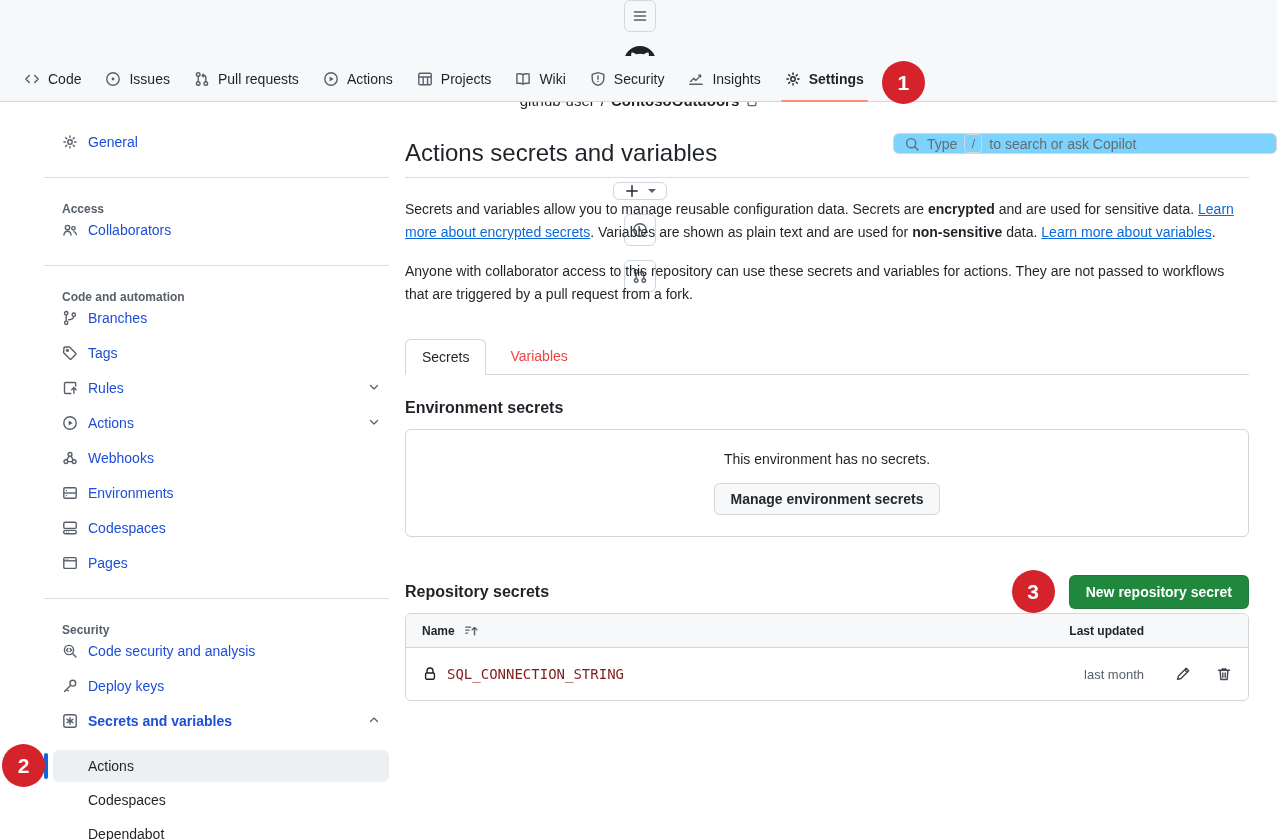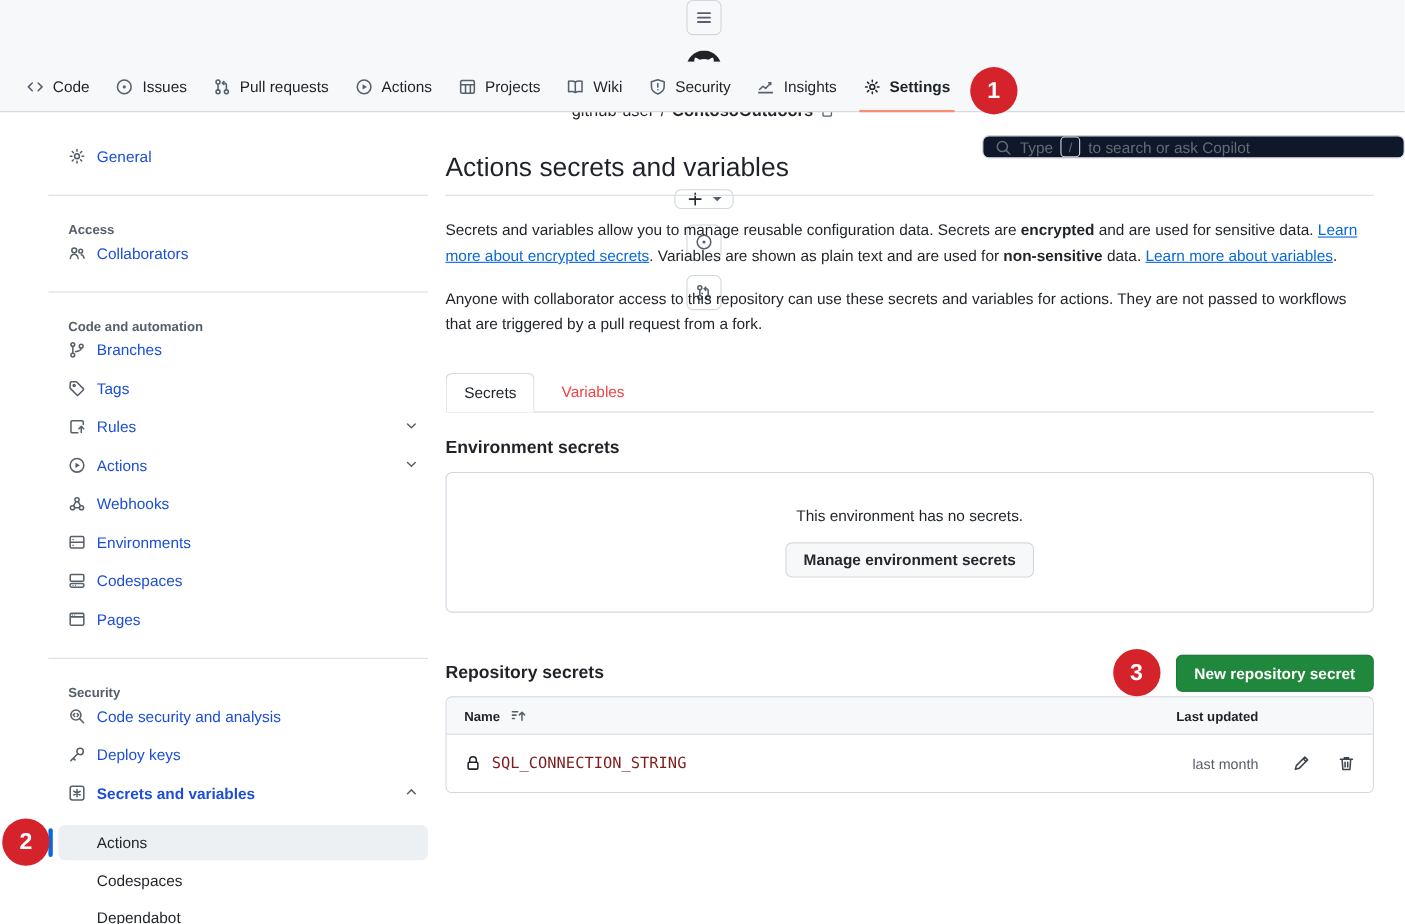--- a/index.html
+++ b/index.html
@@ -19,23 +19,23 @@
     width:32px; height:32px; border:1px solid #d0d7de; border-radius:6px;
     background:transparent; display:flex; align-items:center; justify-content:center;
     color:#57606a; cursor:pointer; flex-shrink:0;
   }
   .gh-mark { width:32px; height:32px; color:#1f2328; flex-shrink:0; }
   .breadcrumb { display:flex; align-items:center; gap:6px; font-size:15px; white-space:nowrap; }
   .breadcrumb .repo { font-weight:600; }
   .breadcrumb .sep { color:#1f2328; }
   .lock-sm { color:#57606a; }
   .search-box {
-    margin-left:auto; width:384px; height:32px; background:#0f172a;
+    margin-left:auto; width:384px; height:32px; background:#7dd3fc;
     border:1px solid #d0d7de; border-radius:6px; display:flex; align-items:center;
-    padding:0 10px; gap:7px; color:#636c76; cursor:text;
+    padding:0 10px; gap:7px; color:#636c76; cursor:text;margin-top:10px;
   }
   .kbd-slash {
     min-width:18px; height:19px; border:1px solid #d0d7de; border-radius:4px;
     display:flex; align-items:center; justify-content:center; font-size:12px; padding:0 4px;
   }
   .header-vdivider { width:1px; height:20px; background:#d0d7de; }
   .plus-btn {
     height:32px; border:1px solid #d0d7de; border-radius:6px; background:transparent;
     display:flex; align-items:center; gap:8px; padding:0 10px; color:#24292f; cursor:pointer;
   }
@@ -106,21 +106,21 @@
   .subnav { display:flex; margin-top:33px; border-bottom:1px solid #d0d7de; }
   .subnav-tab { padding:9px 16px; font-size:14px; cursor:pointer; }
   .subnav-tab.active {
     background:#fff; border:1px solid #d0d7de; border-bottom:1px solid #fff;
     border-radius:6px 6px 0 0; margin-bottom:-1px; color:#1f2328;
   }
   .subnav-tab.inactive { color:#ef4444; margin-left:8px; }
 
   .section-h { font-size:16px; font-weight:700; margin-top:24px; }
   .env-box {
-    margin-top:12px; height:128px; border:1px solid #d0d7de; border-radius:6px;
+    margin-top:12px; height:108px; border:1px solid #d0d7de; border-radius:6px;
     display:flex; flex-direction:column; align-items:center; justify-content:center; gap:16px;
   }
   .env-empty-text { font-size:14px; color:#1f2328; }
   .btn-secondary {
     background:#f6f8fa; border:1px solid rgba(31,35,40,0.15); border-radius:6px;
     font-family:inherit; font-size:14px; font-weight:600; color:#24292f;
     padding:7px 16px; cursor:pointer;
   }
   .repo-secrets-header { margin-top:33px; display:flex; align-items:center; }
   .repo-secrets-header .section-h { margin-top:0; flex:1; }

